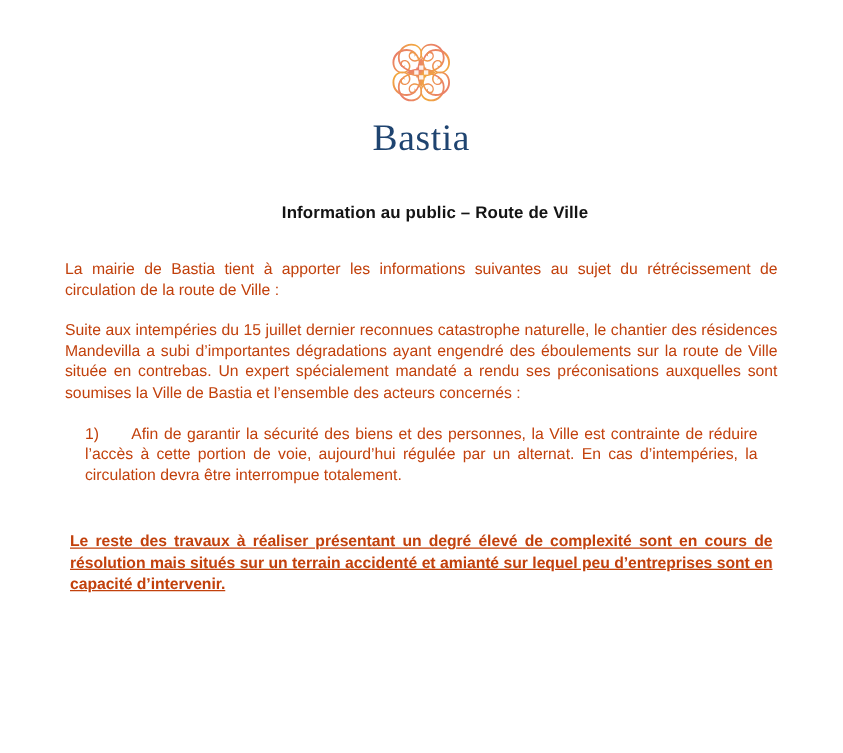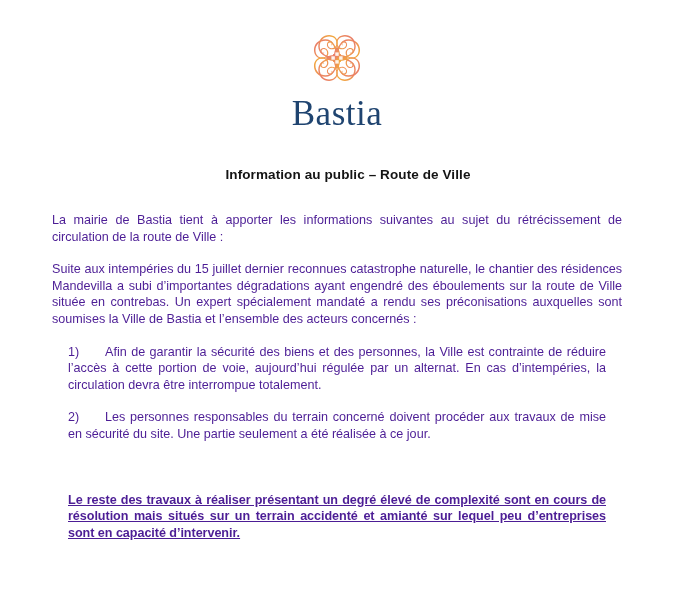--- a/index.html
+++ b/index.html
@@ -34,21 +34,21 @@
   }
 
   .logo-mark {
     width: 92px;
     height: 72px;
     display: block;
   }
 
   .logo-wordmark {
     font-family: "Liberation Serif", "DejaVu Serif", serif;
-    font-size: 35px;
+    font-size: 30px;
     line-height: 1;
     letter-spacing: 0.5px;
     color: #1f4470;
     margin-top: 2px;
     white-space: nowrap;
   }
 
   
   .doc-title {
     text-align: center;
@@ -59,21 +59,21 @@
     letter-spacing: 0.1px;
     padding-left: 22px;
   }
 
   
   .body-area {
     margin: 0 52px 0 52px;
     padding-top: 30px;
     font-size: 12.6px;
     line-height: 16.6px;
-    color: #4c1d95;
+    color: #c2410c;
   }
 
   p.para {
     margin: 0;
     text-align: justify;
     text-justify: inter-word;
   }
 
   p.para.left {
     text-align: left;
@@ -87,21 +87,21 @@
     text-align: justify;
     text-justify: inter-word;
   }
 
   .num {
     display: inline-block;
     min-width: 37px;
   }
 
   .bold-underline {
-    margin: 16px;
+    margin: 4px;
     font-weight: bold;
     text-decoration: underline;
     text-align: justify;
     text-justify: inter-word;
     letter-spacing: -0.05px;
   }
 </style>
 </head>
 <body>
 
@@ -167,21 +167,20 @@
   <div class="body-area">
 
     <p class="para">La mairie de Bastia tient à apporter les informations suivantes au sujet du rétrécissement de circulation de la route de Ville :</p>
 
     <div class="gap-md"></div>
 
     <p class="para">Suite aux intempéries du 15 juillet dernier reconnues catastrophe naturelle, le chantier des résidences Mandevilla a subi d’importantes dégradations ayant engendré des éboulements sur la route de Ville située en contrebas. Un expert spécialement mandaté a rendu ses préconisations auxquelles sont soumises la Ville de Bastia et l’ensemble des acteurs concernés :</p>
 
     <p class="list-item"><span class="num">1)</span><span>Afin de garantir la sécurité des biens et des personnes, la Ville est contrainte de réduire l’accès à cette portion de voie, aujourd’hui régulée par un alternat. En cas d’intempéries, la circulation devra être interrompue totalement.</span></p>
 
-    <p class="list-item"><span class="num">2)</span><span>Les personnes responsables du terrain concerné doivent procéder aux travaux de mise en sécurité du site. Une partie seulement a été réalisée à ce jour.</span></p>
 
     <div class="gap-lg"></div>
 
     <p class="bold-underline">Le reste des travaux à réaliser présentant un degré élevé de complexité sont en cours de résolution mais situés sur un terrain accidenté et amianté sur lequel peu d’entreprises sont en capacité d’intervenir.</p>
 
     <div class="gap-lg"></div>
 
 
   </div>
 

